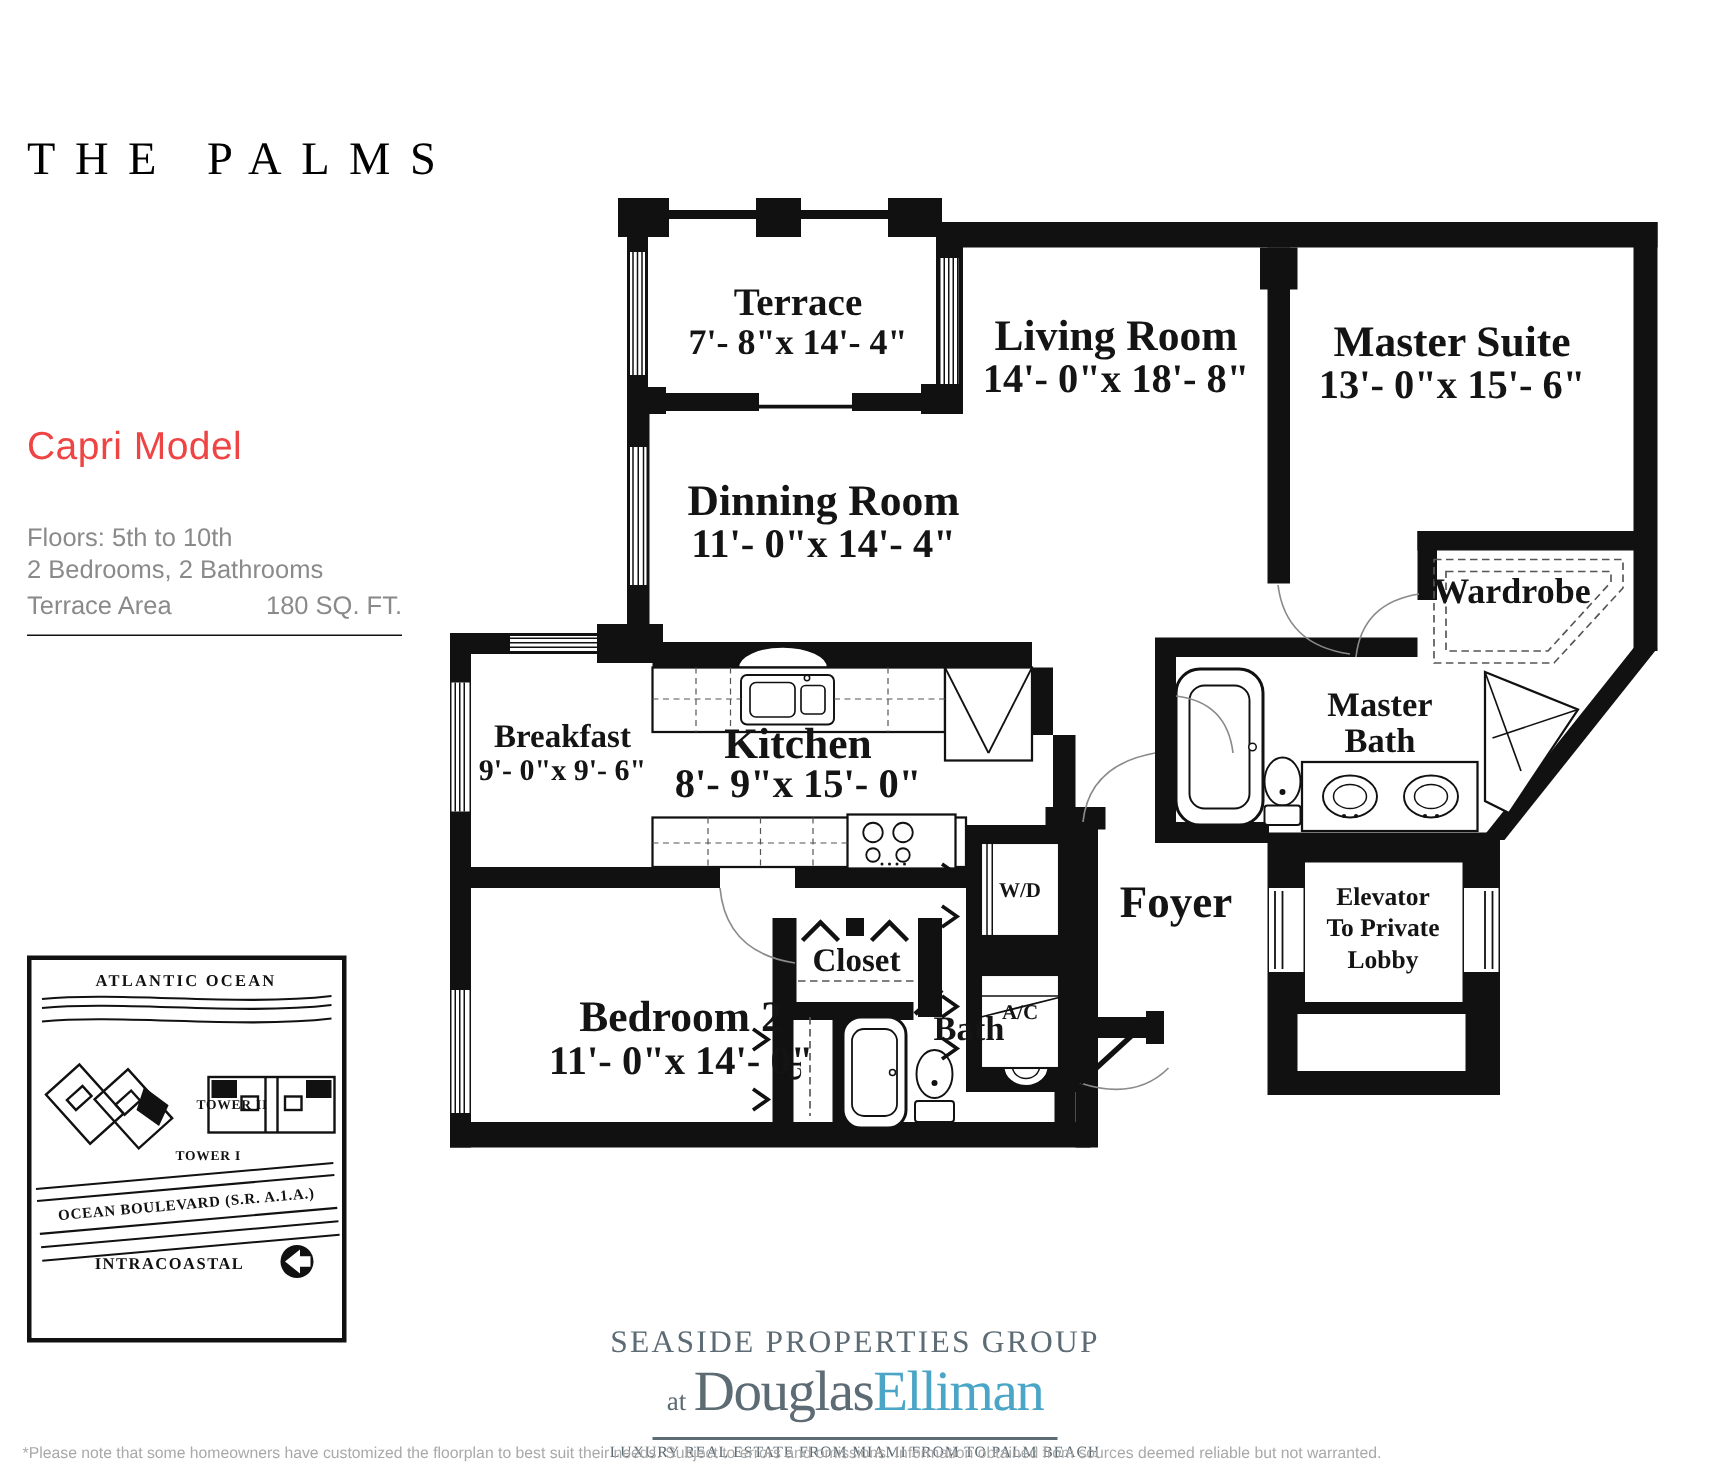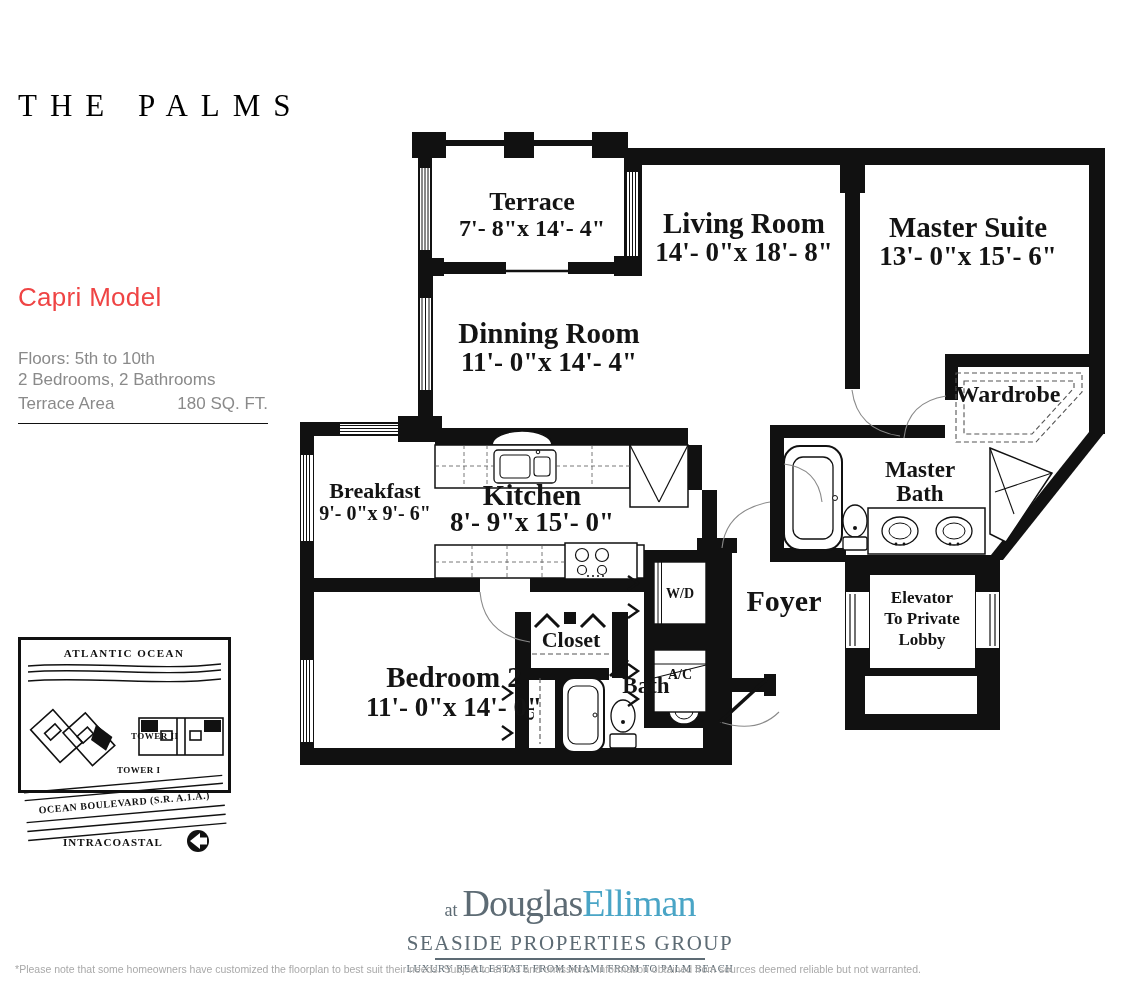--- a/index.html
+++ b/index.html
@@ -14,21 +14,21 @@
   #floors{left:18px;top:332px;font-size:17px;color:#8a8a8a;line-height:21px;margin-top:16px;}
   #area-table{left:18px;top:393px;width:250px;font-size:17px;color:#8a8a8a;}
   .arow{display:flex;justify-content:space-between;line-height:21px;}
   #area-rule{border:none;border-top:1.6px solid #111;margin:9px 0 10px 0;width:250px;}
 
   
   #plan{left:292px;top:130px;width:830px;height:655px;}
   text.rm{font-family:"Liberation Serif",serif;font-weight:600;fill:#141414;}
 
   
-  #sitemap{left:18px;top:637px;width:213px;height:156px;border:3px solid #111;box-sizing:border-box;background:#fff;}
+  #sitemap{left:18px;top:637px;width:213px;height:258px;border:3px solid #111;box-sizing:border-box;background:#fff;}
   #sitemap svg{display:block;}
   .mapt{font-family:"Liberation Serif",serif;font-weight:700;fill:#111;}
 
   
   #logo{left:0;top:882px;width:1140px;display:flex;flex-direction:column;align-items:center;}
   #logo-line1{font-family:"Liberation Serif",serif;font-size:21px;letter-spacing:1.5px;}
   #logo-line2{font-family:"Liberation Serif",serif;line-height:40px;margin-top:1px;}
   #logo-at{font-size:18px;margin-right:5px;}
   .brandbig{font-size:38px;letter-spacing:-1px;}
   #logo-rule{width:270px;border:none;margin:2px 0 3px 0;}
@@ -354,19 +354,19 @@
     </g>
     <text class="mapt" x="92" y="206" font-size="11" letter-spacing="1" text-anchor="middle">INTRACOASTAL</text>
     <g>
       <circle cx="177" cy="201" r="11" fill="#111"></circle>
       <polygon points="169,201 179,193 179,197.5 186,197.5 186,204.5 179,204.5 179,209" fill="#fff"></polygon>
     </g>
   </svg>
 </div>
 
 <div class="abs" id="logo">
+  <div id="logo-line1" style="color: rgb(93, 107, 116);">SEASIDE PROPERTIES GROUP</div>
   <div id="logo-line2"><span id="logo-at" style="color: rgb(93, 107, 116);">at</span><span class="brandbig" id="logo-brand1" style="color: rgb(93, 107, 116);">Douglas</span><span class="brandbig" id="logo-brand2" style="color: rgb(74, 165, 198);">Elliman</span></div>
-  <div id="logo-line1" style="color: rgb(93, 107, 116);">SEASIDE PROPERTIES GROUP</div>
   <hr id="logo-rule" style="border-top: 2px solid rgb(93, 107, 116);">
   <div id="logo-tag" style="color: rgb(93, 107, 116);">LUXURY REAL ESTATE FROM MIAMI FROM TO PALM BEACH</div>
 </div>
 
 <div class="abs" id="disclaimer">*Please note that some homeowners have customized the floorplan to best suit their needs. Subject to errors and omissions. Information obtained from sources deemed reliable but not warranted.</div>
 
 </body></html>

